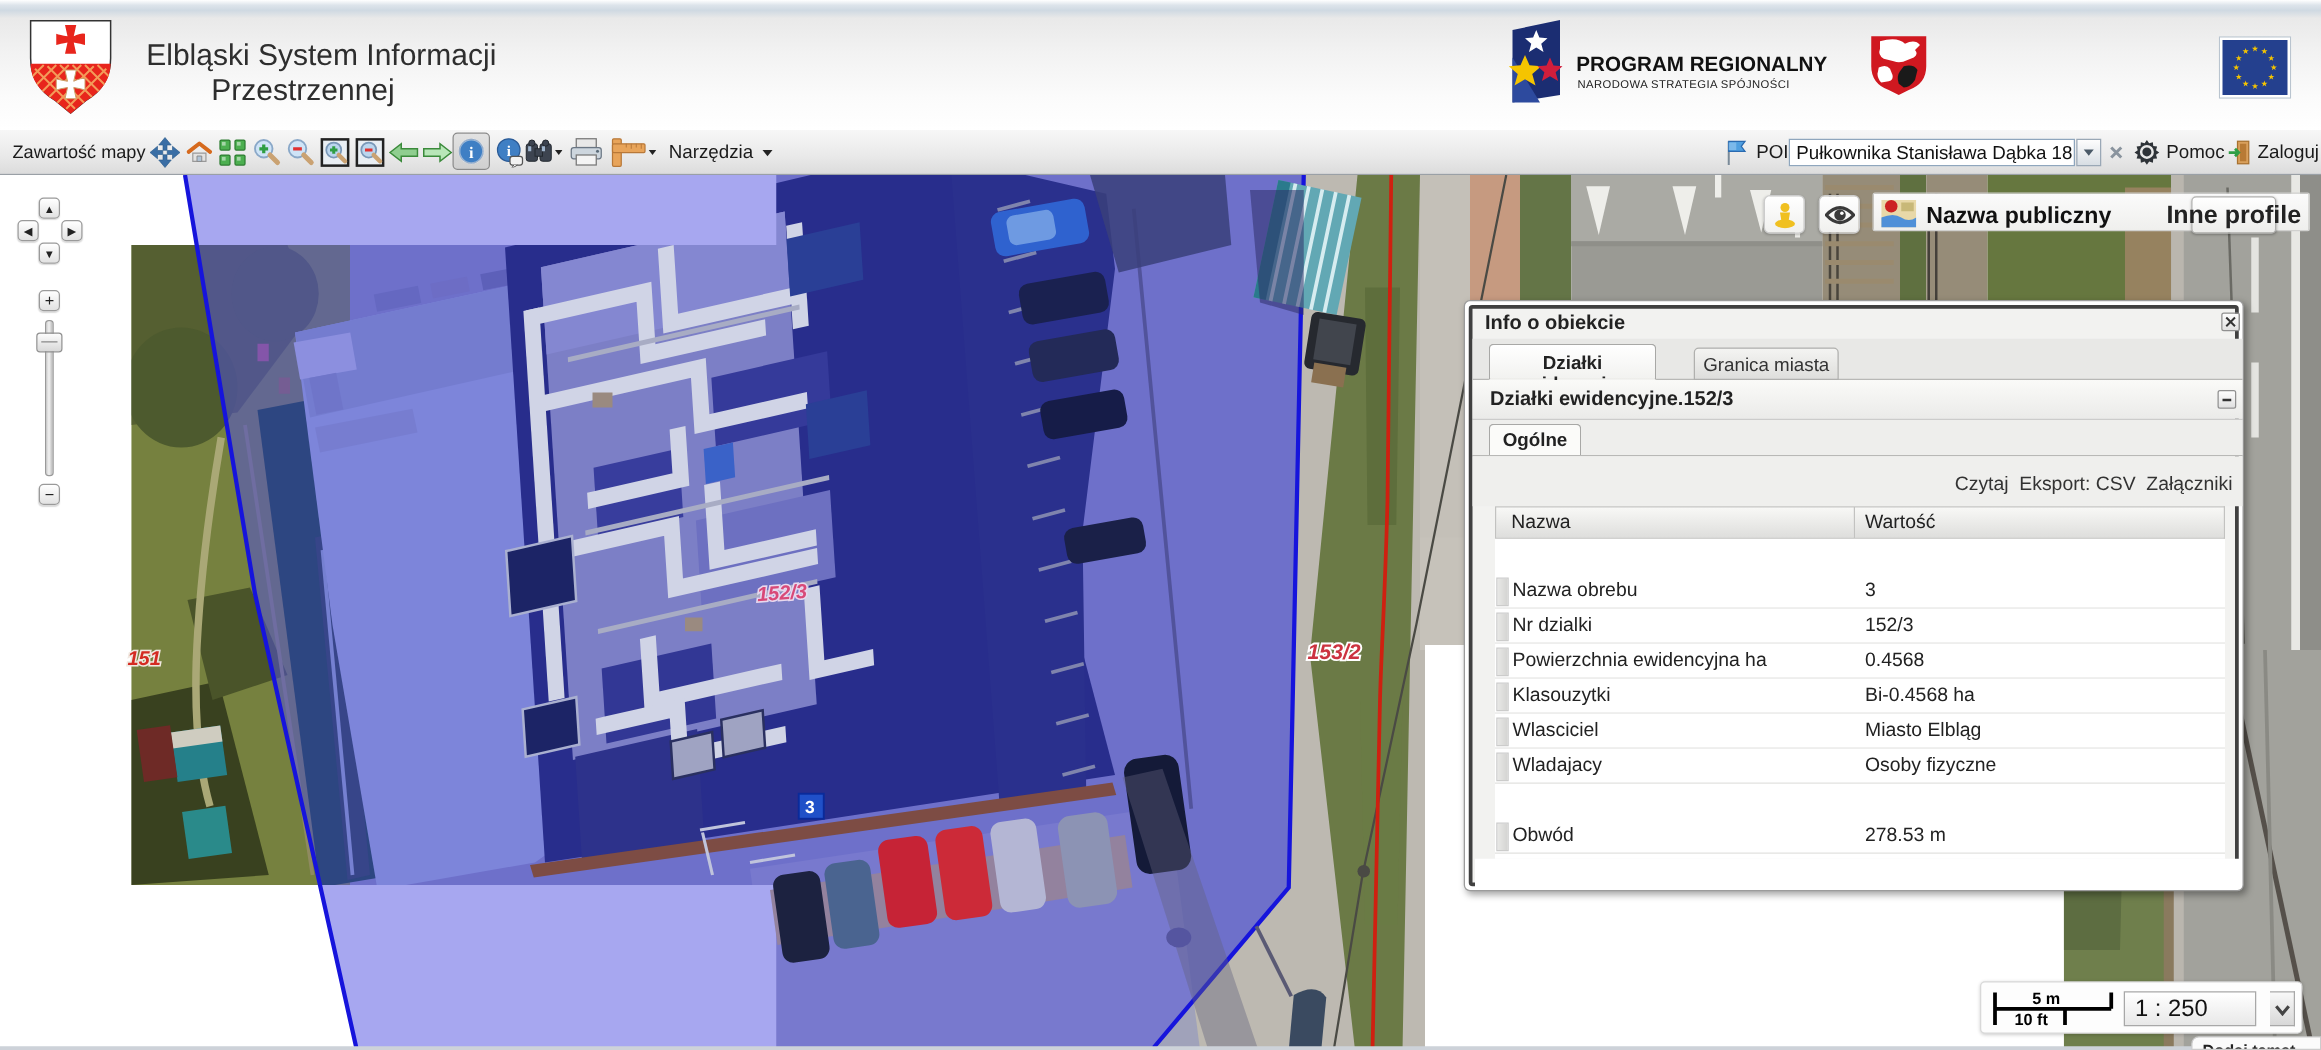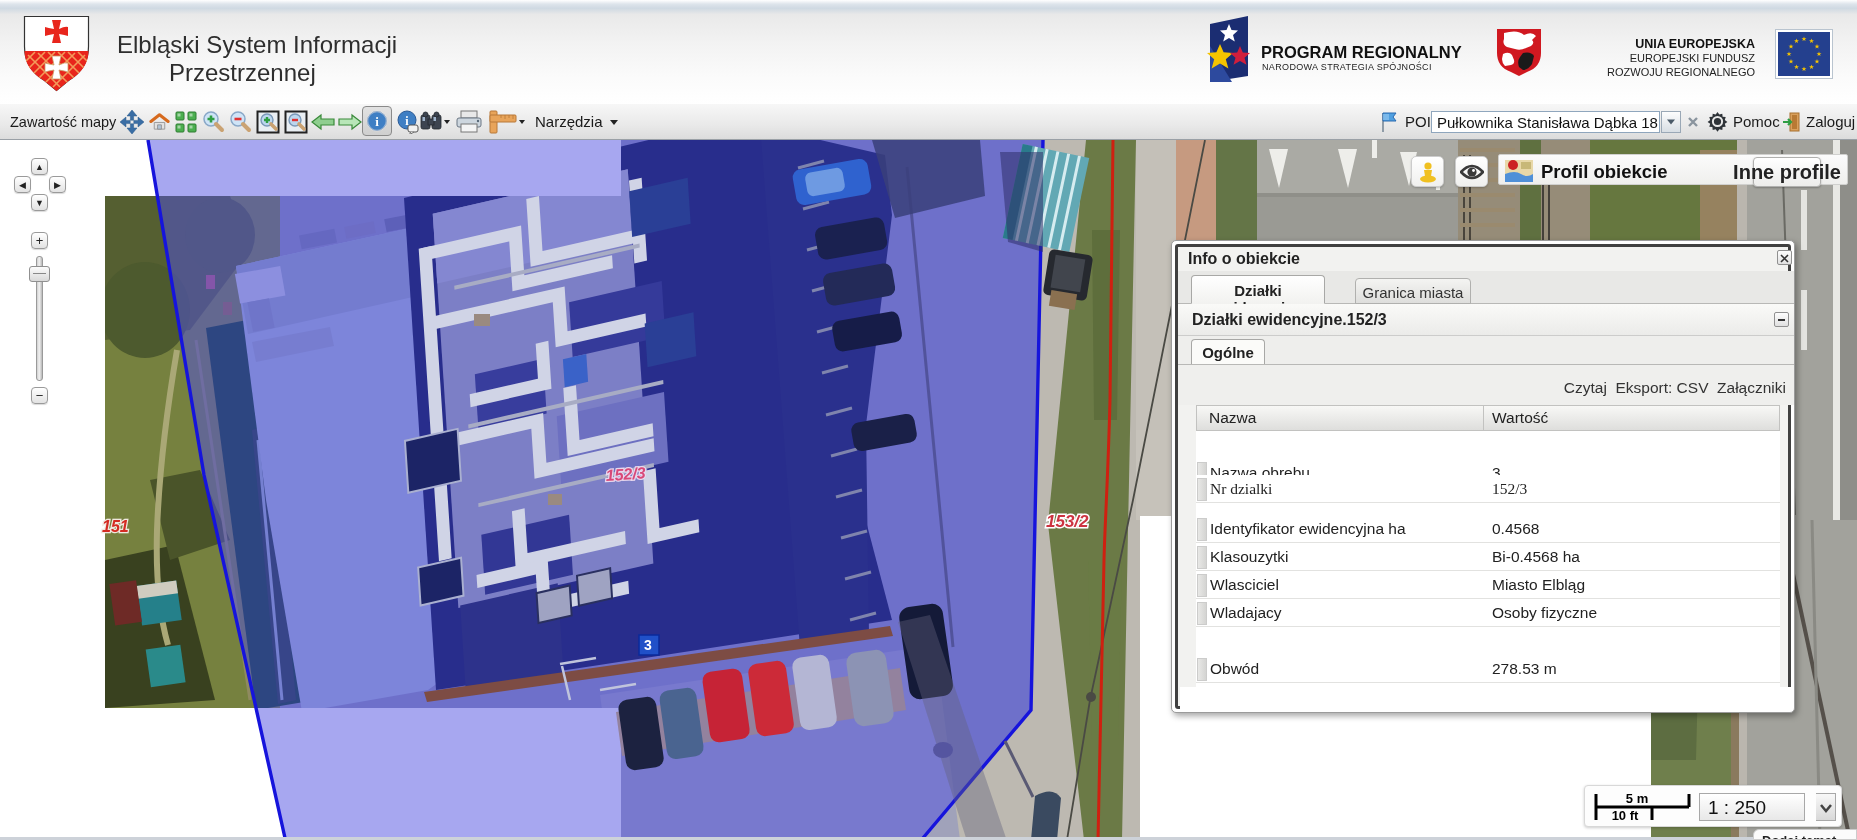--- a/index.html
+++ b/index.html
@@ -74,21 +74,20 @@
     <div id="prtext1">PROGRAM REGIONALNY</div>
     <div id="prtext2">NARODOWA STRATEGIA SPÓJNOŚCI</div>
     <div id="wmcrest">
       <svg width="46" height="49" viewBox="0 0 46 49">
         <path d="M1,1 h44 v24 q0,14 -14,19 l-8,4 l-8,-4 q-14,-5 -14,-19 z" fill="#d01820"></path>
         <path d="M8,5 q14,-4 20,2 q8,-4 12,1 l-4,4 q3,3 -1,6 l-5,2 q-6,3 -11,1 l-8,-2 q-5,-3 -3,-8 z" fill="#ffffff"></path>
         <path d="M7,26 q6,-3 9,1 l2,5 q1,4 -3,5 l-6,1 q-3,-3 -3,-7 z" fill="#ffffff"></path>
         <path d="M27,25 q8,-2 11,3 l-2,8 q-4,6 -9,6 l-4,-3 q-2,-6 1,-10 z" fill="#1a1a1a"></path>
       </svg>
     </div>
-    <div id="uetext">UNIA EUROPEJSKA<br><span>EUROPEJSKI FUNDUSZ<br>ROZWOJU REGIONALNEGO</span></div>
     <div id="euflag">
       <svg width="58" height="50" viewBox="0 0 58 50">
         <rect x="0" y="0" width="58" height="50" fill="#b9c4cf"></rect>
         <rect x="1" y="1" width="56" height="48" fill="#ffffff"></rect>
         <rect x="3" y="3" width="52" height="44" fill="#24408e"></rect>
         <defs>
             <path id="star" d="M0,-2.6 L0.6,-0.8 L2.5,-0.8 L1,0.3 L1.55,2.1 L0,1 L-1.55,2.1 L-1,0.3 L-2.5,-0.8 L-0.6,-0.8 Z" fill="#f5c400"></path>
           </defs>
         <use href="#star" x="29" y="10"></use>
           <use href="#star" x="36.5" y="12"></use>
@@ -511,21 +510,21 @@
         <circle cx="13.5" cy="6.5" r="1.4" fill="#fff"></circle>
       </svg>
   </div>
   <div id="profilbar">
     <svg width="28" height="22" viewBox="0 0 28 22" style="position:absolute; left:6px; top:5px;">
         <rect x="0" y="0" width="28" height="22" fill="#e8d8a8"></rect>
         <path d="M0,14 Q10,10 16,14 T28,14 V22 H0 z" fill="#4f90d8"></path>
         <path d="M16,2 h10 v7 h-10 z" fill="#c8b878"></path>
         <circle cx="8" cy="5" r="5" fill="#cc2222"></circle>
       </svg>
-    <span style="position:absolute; left:42px; top:6px; font-size:18.5px; font-weight:bold; color:#111;">Profil obiekcie</span>
+    <span style="position:absolute; left:42px; top:6px; font-size:18.5px; font-weight:bold; color:#111;">Nazwa publiczny</span>
   </div>
   <div style="position:absolute; left:1753px; top:157px; width:68px; height:30px; background:linear-gradient(#ffffff,#ececea); border:1px solid #b0b0ae; border-radius:4px; box-shadow:0 1px 2px rgba(0,0,0,0.25); display:flex; align-items:center; justify-content:center; font-size:20px; font-weight:bold; color:#222; white-space:nowrap;">Inne profile</div>
 
   <div style="position:absolute; left:0; top:837px; width:1857px; height:3px; background:#cdd2d9;"></div>
 
   <div id="scalebox" style="position:absolute; left:1584px; top:785px; width:258px; height:42px; background:#fdfdfd; border:1px solid #d8d8d8; border-radius:4px; box-shadow:0 1px 3px rgba(0,0,0,0.2);">
     <svg width="110" height="40" viewBox="0 0 110 40" style="position:absolute; left:4px; top:1px;">
       <g stroke="#000" stroke-width="3">
         <path d="M7,7 V33"></path>
           <path d="M100,7 V20"></path>
@@ -570,26 +569,26 @@
         <span style="position:absolute; right:8px; top:14px; font-size:15.5px; color:#333;">Czytaj&nbsp; Eksport: CSV&nbsp; Załączniki</span>
       </div>
 
       <div style="position:absolute; left:18px; top:158px; width:584px; height:282px; background:#ffffff;">
         <div style="position:absolute; left:0; top:0; width:288px; height:26px; background:linear-gradient(#f8f8f6,#dededc); border:1px solid #c2c2c0; font-size:15.5px; color:#222; padding:3px 0 0 12px;">Nazwa</div>
         <div style="position:absolute; left:288px; top:0; width:296px; height:26px; background:linear-gradient(#f8f8f6,#dededc); border:1px solid #c2c2c0; border-left:none; font-size:15.5px; color:#222; padding:3px 0 0 8px;">Wartość</div>
         <div class="trow" style="top:54px;">
             <span class="tn">Nazwa obrebu</span>
             <span class="tv">3</span>
           </div>
-        <div class="trow" style="top:70px;font-family:Liberation Serif, serif;">
+        <div class="trow" style="top:82px;">
             <span class="tn">Nr dzialki</span>
             <span class="tv">152/3</span>
           </div>
         <div class="trow" style="top:110px;">
-            <span class="tn">Identyfikator ewidencyjna ha</span>
+            <span class="tn">Powierzchnia ewidencyjna ha</span>
             <span class="tv">0.4568</span>
           </div>
         <div class="trow" style="top:138px;">
             <span class="tn">Klasouzytki</span>
             <span class="tv">Bi-0.4568 ha</span>
           </div>
         <div class="trow" style="top:166px;">
             <span class="tn">Wlasciciel</span>
             <span class="tv">Miasto Elbląg</span>
           </div>

